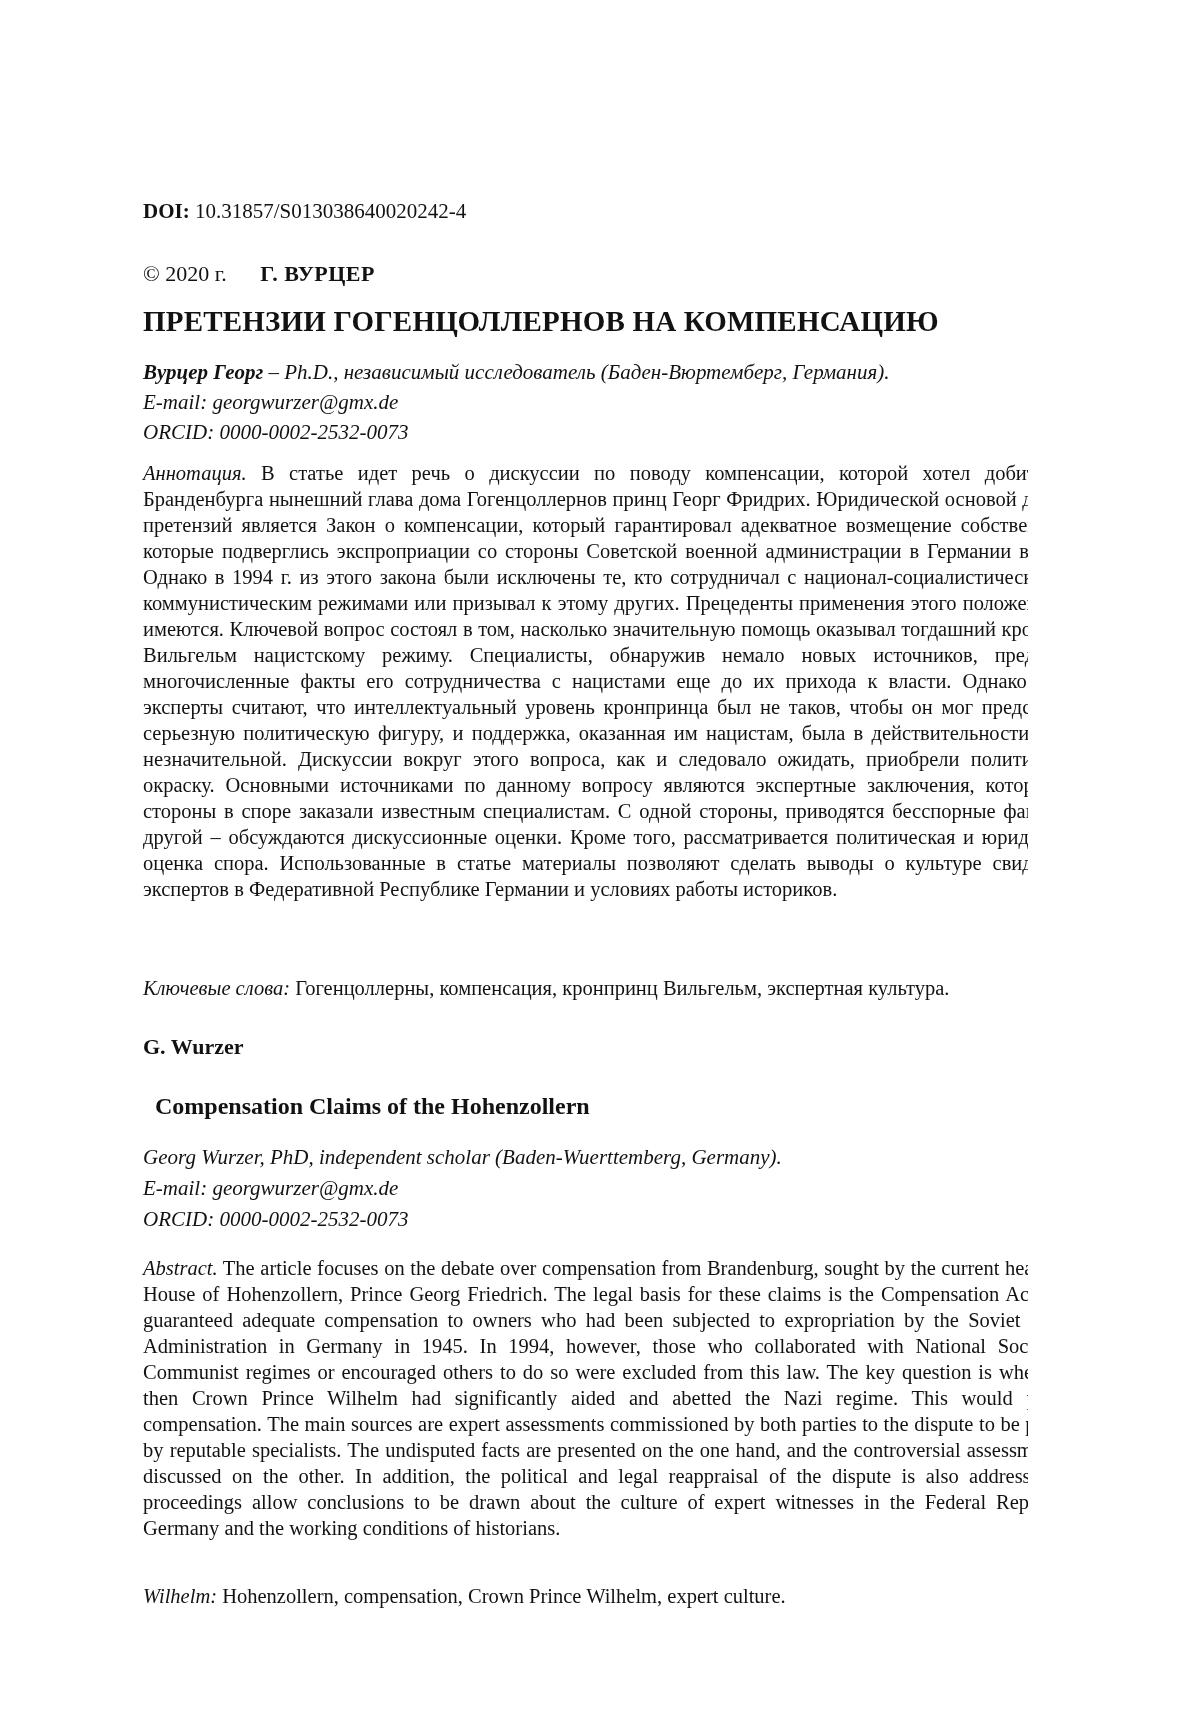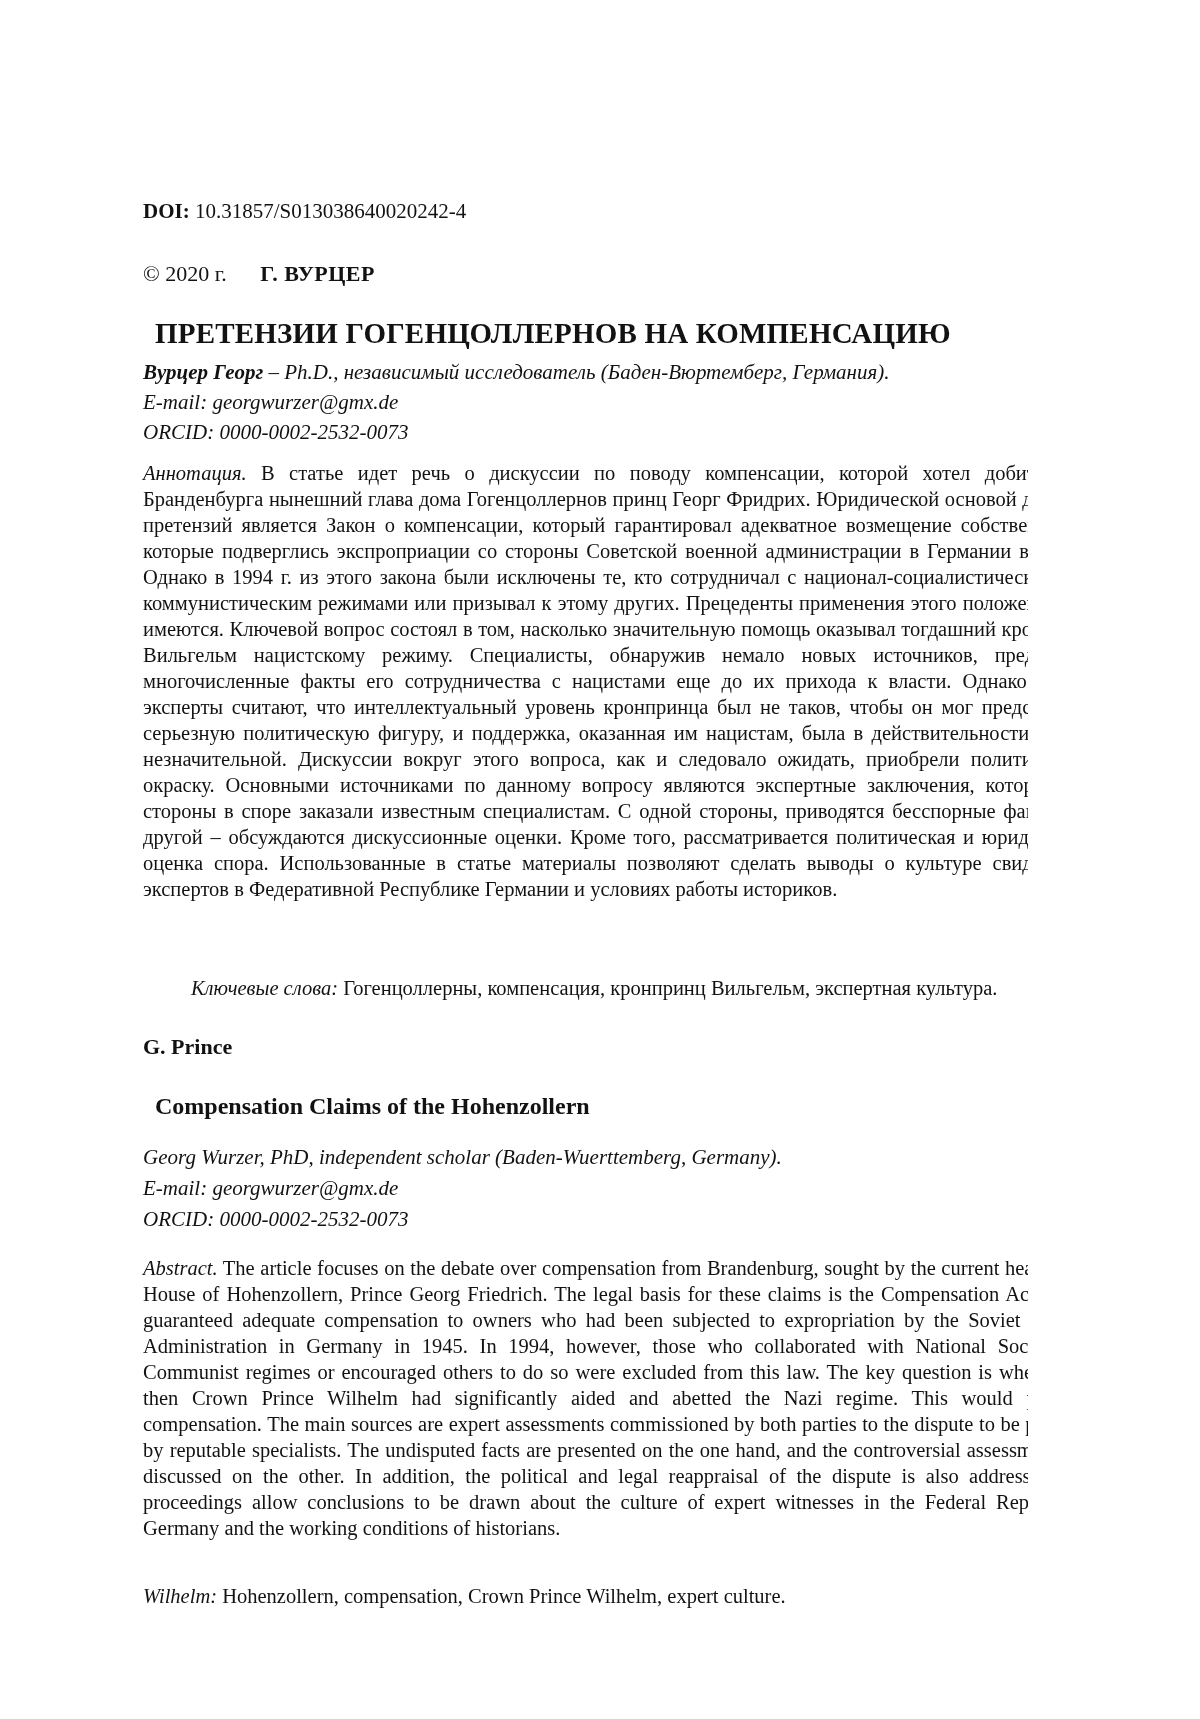--- a/index.html
+++ b/index.html
@@ -32,21 +32,21 @@
     font-size: 22px;
     line-height: 27px;
   }
   .author-ru {
     font-weight: bold;
     margin-left: 28px;
     letter-spacing: 0.5px;
   }
   .title-ru {
     top: 303px;
-    margin: 12px;
+    margin: 0;
     font-size: 29px;
     line-height: 36px;
     font-weight: bold;
     letter-spacing: 0.2px;
   }
   .affil-ru {
     top: 357px;
     font-size: 21px;
     line-height: 30px;
     font-style: italic;
@@ -56,21 +56,20 @@
     top: 460px;
     font-size: 20.5px;
     line-height: 26px;
     text-align: justify;
   }
   .abstract-label { font-style: italic; }
   .keywords-ru {
     top: 975px;
     font-size: 20.5px;
     line-height: 26px;
-    margin-left: 48px;
   }
   .keywords-label { font-style: italic; }
   .author-en {
     top: 1033px;
     margin: 0;
     font-size: 22px;
     line-height: 27px;
     font-weight: bold;
   }
   .title-en {
@@ -134,21 +133,21 @@
   <p class="block abstract-ru">
     <span class="abstract-label">Аннотация.</span>
     <span>В статье идет речь о дискуссии по поводу компенсации, которой хотел добиться от Бранденбурга нынешний глава дома Гогенцоллернов принц Георг Фридрих. Юридической основой для этих претензий является Закон о компенсации, который гарантировал адекватное возмещение собственникам, которые подверглись экспроприации со стороны Советской военной администрации в Германии в 1945 г. Однако в 1994 г. из этого закона были исключены те, кто сотрудничал с национал-социалистическим или коммунистическим режимами или призывал к этому других. Прецеденты применения этого положения уже имеются. Ключевой вопрос состоял в том, насколько значительную помощь оказывал тогдашний кронпринц Вильгельм нацистскому режиму. Специалисты, обнаружив немало новых источников, предъявили многочисленные факты его сотрудничества с нацистами еще до их прихода к власти. Однако другие эксперты считают, что интеллектуальный уровень кронпринца был не таков, чтобы он мог представлять серьезную политическую фигуру, и поддержка, оказанная им нацистам, была в действительности весьма незначительной. Дискуссии вокруг этого вопроса, как и следовало ожидать, приобрели политическую окраску. Основными источниками по данному вопросу являются экспертные заключения, которые обе стороны в споре заказали известным специалистам. С одной стороны, приводятся бесспорные факты, а с другой – обсуждаются дискуссионные оценки. Кроме того, рассматривается политическая и юридическая оценка спора. Использованные в статье материалы позволяют сделать выводы о культуре свидетелей-экспертов в Федеративной Республике Германии и условиях работы историков.</span>
   </p>
 
   <p class="block keywords-ru">
     <span class="keywords-label">Ключевые слова:</span>
     <span>Гогенцоллерны, компенсация, кронпринц Вильгельм, экспертная культура.</span>
   </p>
 
-  <h2 class="block author-en">G. Prince</h2>
+  <h2 class="block author-en">G. Wurzer</h2>
 
   <h2 class="block title-en">Compensation Claims of the Hohenzollern</h2>
 
   <div class="block affil-en">
     <p>Georg Wurzer, PhD, independent scholar (Baden-Wuerttemberg, Germany).</p>
     <p>E-mail: georgwurzer@gmx.de</p>
     <p>ORCID: 0000-0002-2532-0073</p>
   </div>
 
   <p class="block abstract-en">

